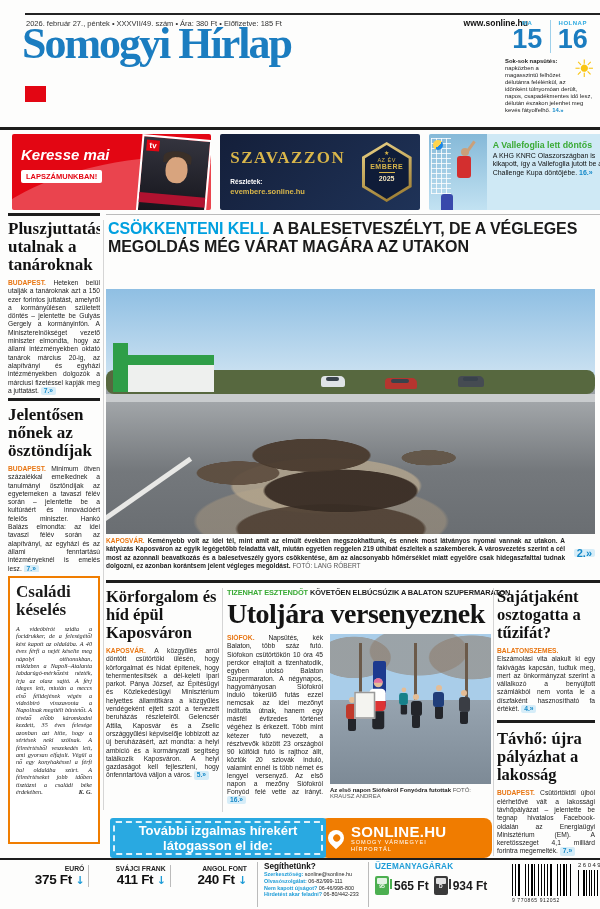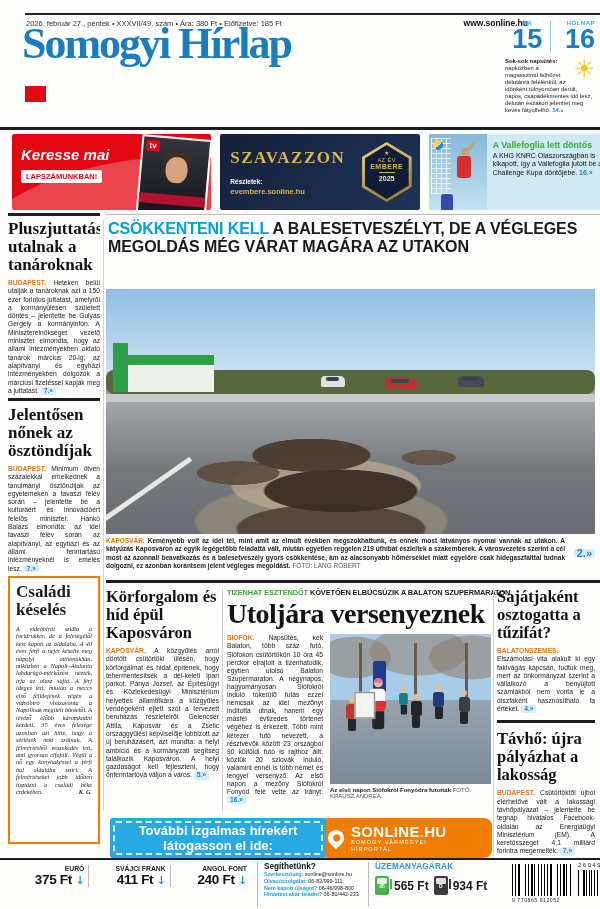--- a/index.html
+++ b/index.html
@@ -10,21 +10,21 @@
   
   .top-rule{position:absolute;top:13px;left:25px;right:25px;height:2px;background:#232323;}
   .dateline{position:absolute;top:19px;left:26px;font-size:7.5px;color:#333;}
   .website{position:absolute;top:18px;right:110px;font-size:8.5px;font-weight:bold;color:#111;}
   .red-sq{position:absolute;top:86px;left:25px;width:21px;height:16px;background:#e30613;}
   .masthead{position:absolute;top:22px;left:22px;width:480px;font-size:44px;font-weight:bold;
             color:#1b7dc0;letter-spacing:-2px;line-height:1;z-index:2;}
   .weather{position:absolute;top:20px;left:505px;width:90px;}
   .w-temps{display:flex;text-align:center;}
   .w-cell{flex:1;}
-  .w-cell+.w-cell{border-left:1px solid #9fd0ea;text-align:right;}
+  .w-cell+.w-cell{border-left:1px solid #9fd0ea;}
   .w-label{font-size:6px;font-weight:bold;color:#2ba9e0;letter-spacing:.5px;}
   .w-num{font-size:27px;font-weight:bold;color:#1b7dc0;line-height:1;}
   .w-text{margin-top:5px;font-size:5.9px;line-height:7px;color:#222;text-align:left;}
   .w-sun{float:right;font-family:"DejaVu Sans",sans-serif;font-size:24px;line-height:22px;color:#f9c513;margin:0 0 1px 2px;}
   .w-lead{font-weight:bold;}
   .pref{color:#1589c8;font-weight:bold;}
   .masthead-rule{position:absolute;top:127px;left:0;right:0;height:3px;background:#1d1d1d;}
 
   
   .promos{position:absolute;top:134px;left:12px;right:10px;height:76px;display:flex;gap:9px;}

